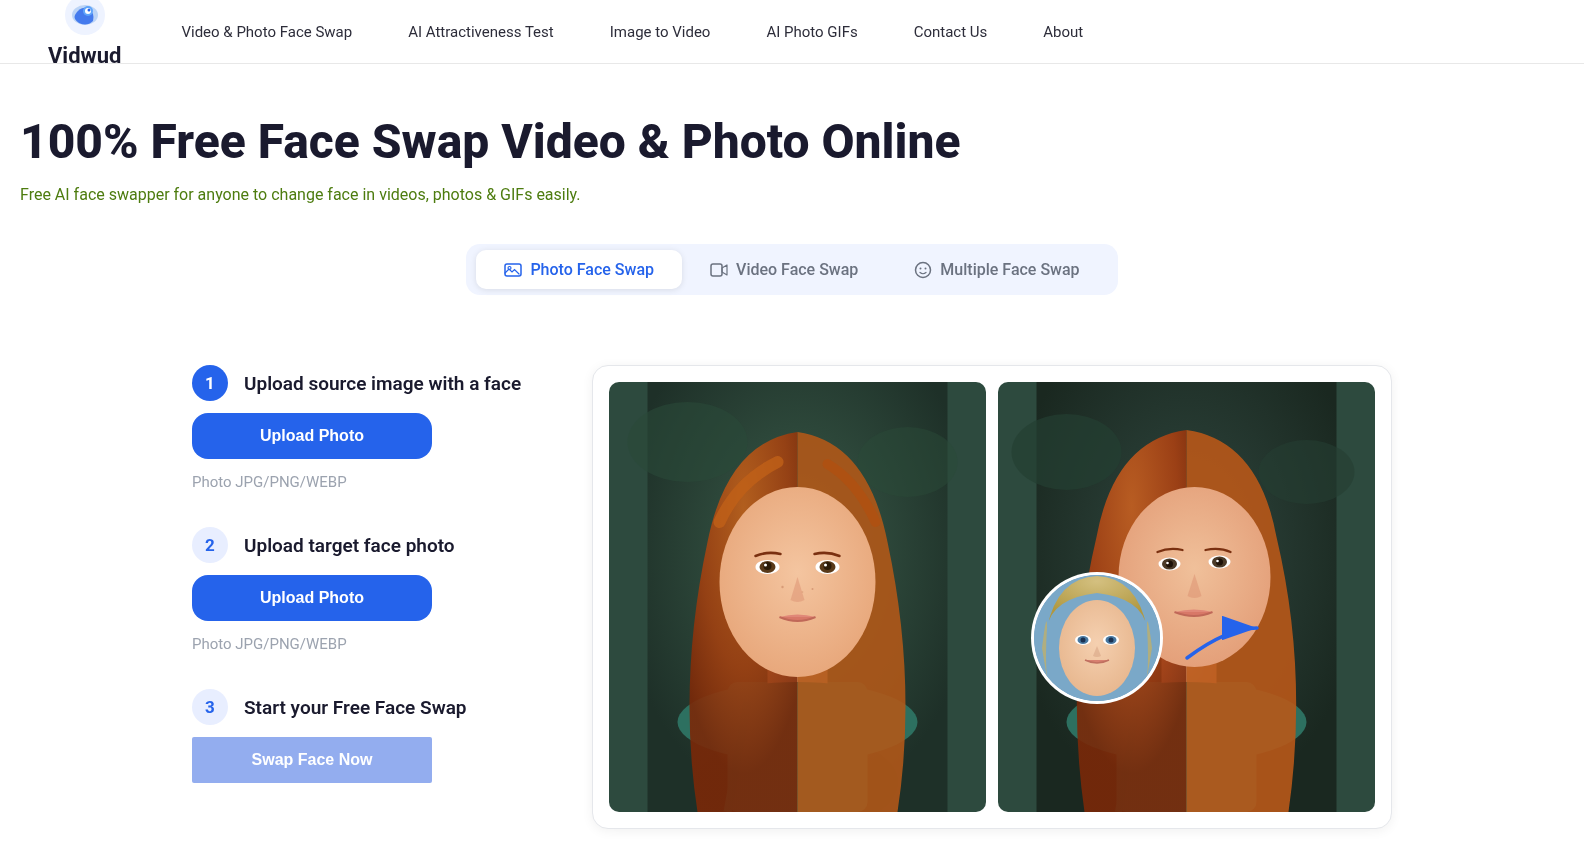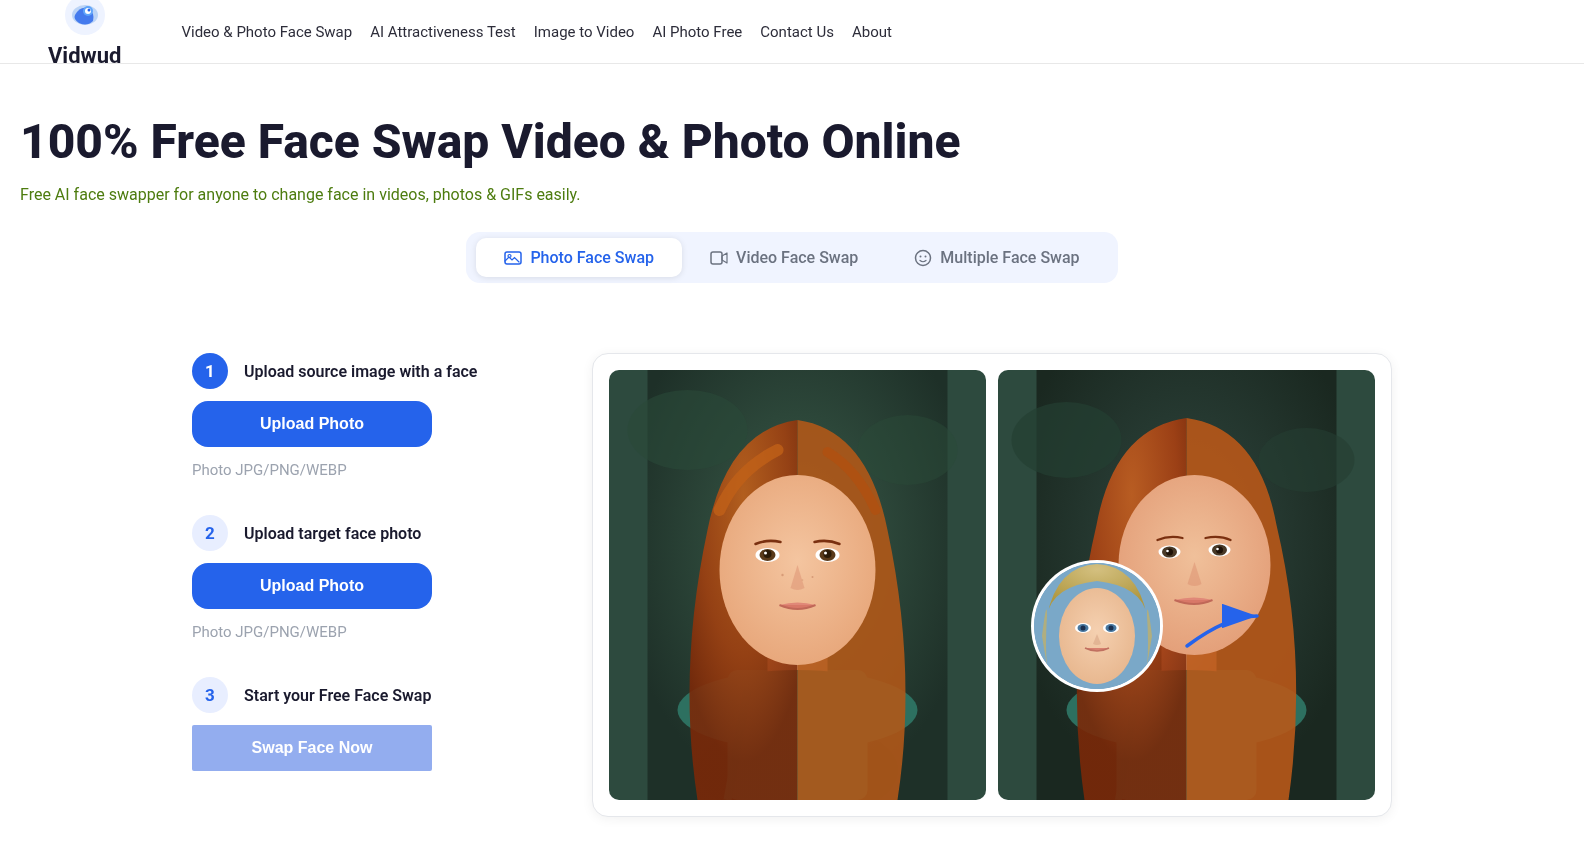--- a/index.html
+++ b/index.html
@@ -27,21 +27,21 @@
       height: 40px;
     }
     .logo-text {
       font-size: 22px;
       font-weight: 700;
       color: #1a1a2e;
     }
     .nav {
       display: flex;
       align-items: center;
-      gap: 18px;
+      gap: 56px;
       flex: 1;
     }
     .nav-item {
       font-size: 15px;
       color: #2d2d3a;
       cursor: pointer;
       white-space: nowrap;
       text-decoration: none;
     }
 
@@ -61,21 +61,21 @@
       color: #4d7c0f;
       margin-top: 16px;
     }
 
     
     .tab-bar {
       display: flex;
       align-items: center;
       justify-content: center;
       gap: 0;
-      margin: 28px auto 0;
+      margin: 40px auto 0;
       background: #f0f4ff;
       border-radius: 14px;
       padding: 6px 10px;
       width: fit-content;
       max-width: 760px;
     }
     .tab {
       display: flex;
       align-items: center;
       gap: 8px;
@@ -135,21 +135,21 @@
       display: flex;
       align-items: center;
       justify-content: center;
       flex-shrink: 0;
     }
     .step-number.active-step {
       background: #2563eb;
       color: #fff;
     }
     .step-title {
-      font-size: 16px;
+      font-size: 19px;
       font-weight: 600;
       color: #1a1a2e;
       text-align: right;
     }
     .upload-btn {
       background: #2563eb;
       color: #fff;
       border: none;
       border-radius: 16px;
       padding: 14px 24px;
@@ -222,21 +222,21 @@
       <circle cx="23" cy="16" r="5" fill="#60a5fa"></circle>
       <circle cx="23" cy="16" r="3" fill="#fff"></circle>
       <circle cx="24" cy="15" r="1.5" fill="#2563eb"></circle>
     </svg>
     <span class="logo-text">Vidwud</span>
   </a>
   <nav class="nav">
     <a class="nav-item" href="#">Video &amp; Photo Face Swap</a>
     <a class="nav-item" href="#">AI Attractiveness Test</a>
     <a class="nav-item" href="#">Image to Video</a>
-    <a class="nav-item" href="#">AI Photo Free</a>
+    <a class="nav-item" href="#">AI Photo GIFs</a>
     <a class="nav-item" href="#">Contact Us</a>
     <a class="nav-item" href="#">About</a>
   </nav>
 </header>
 
 <section class="hero">
   <h1 class="hero-title">100% Free Face Swap Video &amp; Photo Online</h1>
   <p class="hero-sub">Free AI face swapper for anyone to change face in videos, photos &amp; GIFs easily.</p>
 
   <div class="tab-bar">

